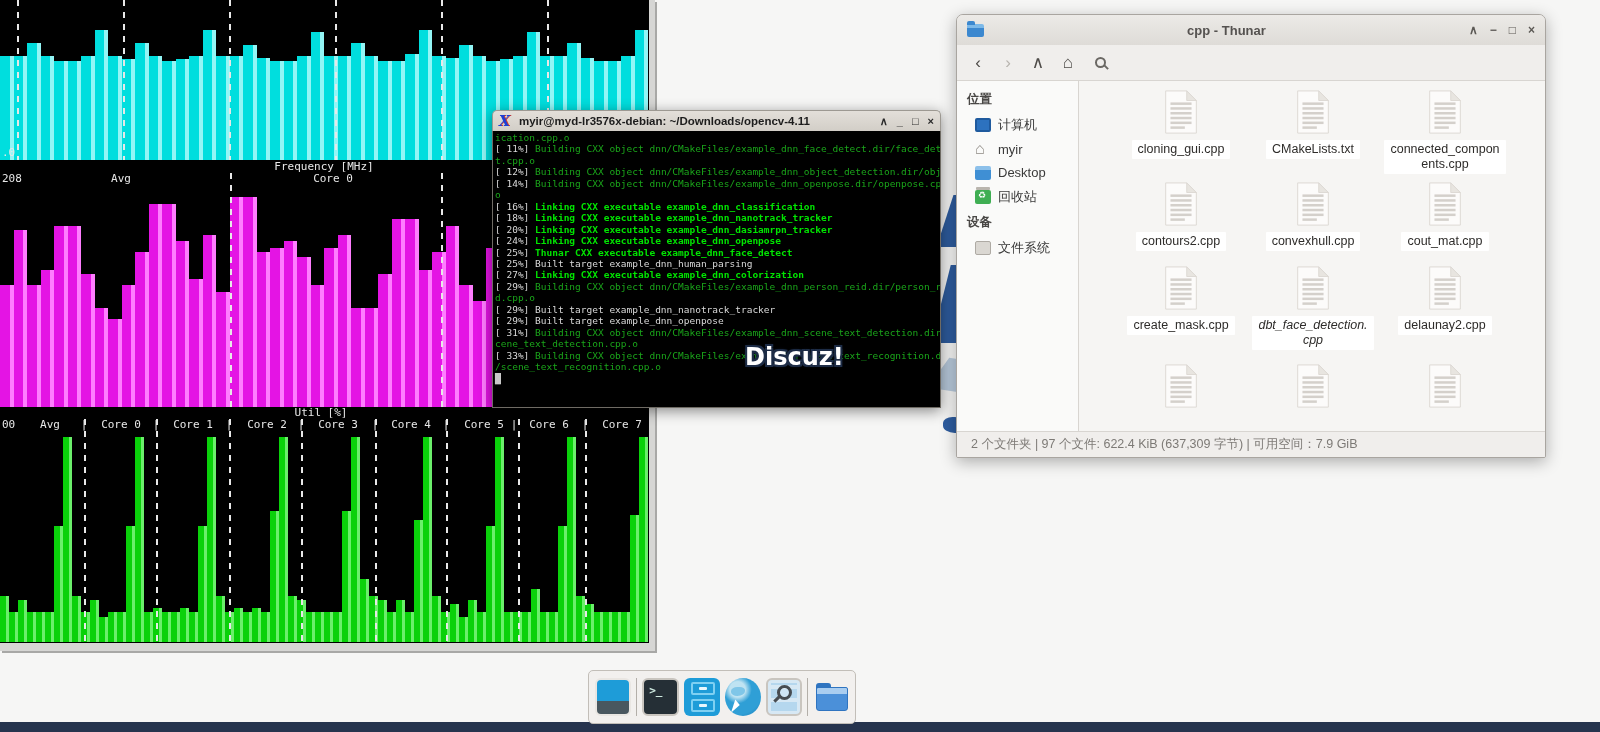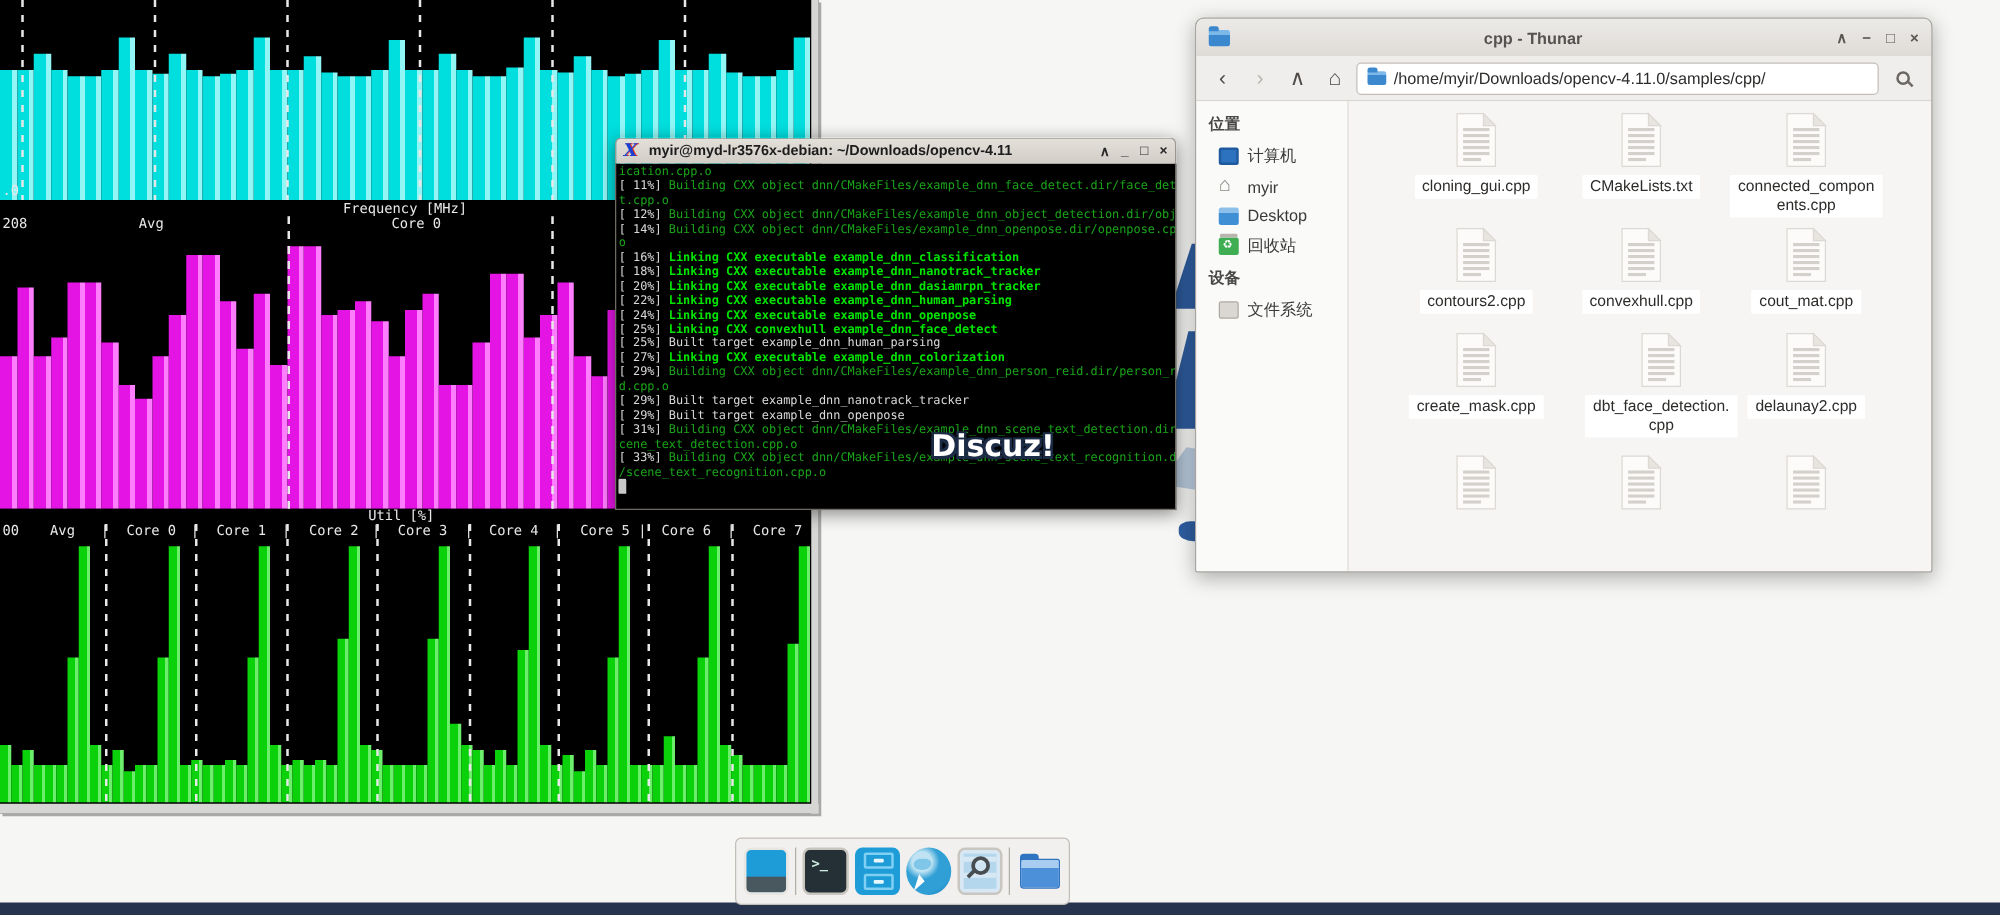--- a/index.html
+++ b/index.html
@@ -349,23 +349,22 @@
     <div class="term-body" id="term-body">
         <div class="tline"><span class="seg-g">ication.cpp.o</span></div>
         <div class="tline"><span class="seg-p">[ 11%] </span><span class="seg-g">Building CXX object dnn/CMakeFiles/example_dnn_face_detect.dir/face_detec</span></div>
         <div class="tline"><span class="seg-g">t.cpp.o</span></div>
         <div class="tline"><span class="seg-p">[ 12%] </span><span class="seg-g">Building CXX object dnn/CMakeFiles/example_dnn_object_detection.dir/objec</span></div>
         <div class="tline"><span class="seg-p">[ 14%] </span><span class="seg-g">Building CXX object dnn/CMakeFiles/example_dnn_openpose.dir/openpose.cpp.</span></div>
         <div class="tline"><span class="seg-g">o</span></div>
         <div class="tline"><span class="seg-p">[ 16%] </span><span class="seg-G">Linking CXX executable example_dnn_classification</span></div>
         <div class="tline"><span class="seg-p">[ 18%] </span><span class="seg-G">Linking CXX executable example_dnn_nanotrack_tracker</span></div>
         <div class="tline"><span class="seg-p">[ 20%] </span><span class="seg-G">Linking CXX executable example_dnn_dasiamrpn_tracker</span></div>
-        <div class="tline"><span class="seg-p">[ 22%] </span><span class="seg-G">Linking CXX executable example_dnn_human_parsing</span></div>
         <div class="tline"><span class="seg-p">[ 24%] </span><span class="seg-G">Linking CXX executable example_dnn_openpose</span></div>
-        <div class="tline"><span class="seg-p">[ 25%] </span><span class="seg-G">Linking CXX convexhull example_dnn_face_detect</span></div>
+        <div class="tline"><span class="seg-p">[ 25%] </span><span class="seg-G">Thunar CXX executable example_dnn_face_detect</span></div>
         <div class="tline"><span class="seg-p">[ 25%] Built target example_dnn_human_parsing</span></div>
         <div class="tline"><span class="seg-p">[ 27%] </span><span class="seg-G">Linking CXX executable example_dnn_colorization</span></div>
         <div class="tline"><span class="seg-p">[ 29%] </span><span class="seg-g">Building CXX object dnn/CMakeFiles/example_dnn_person_reid.dir/person_rei</span></div>
         <div class="tline"><span class="seg-g">d.cpp.o</span></div>
         <div class="tline"><span class="seg-p">[ 29%] Built target example_dnn_nanotrack_tracker</span></div>
         <div class="tline"><span class="seg-p">[ 29%] Built target example_dnn_openpose</span></div>
         <div class="tline"><span class="seg-p">[ 31%] </span><span class="seg-g">Building CXX object dnn/CMakeFiles/example_dnn_scene_text_detection.dir/s</span></div>
         <div class="tline"><span class="seg-g">cene_text_detection.cpp.o</span></div>
         <div class="tline"><span class="seg-p">[ 33%] </span><span class="seg-g">Building CXX object dnn/CMakeFiles/example_dnn_scene_text_recognition.dir</span></div>
         <div class="tline"><span class="seg-g">/scene_text_recognition.cpp.o</span></div>
@@ -384,24 +383,20 @@
         <span>−</span>
         <span>□</span>
         <span>×</span>
       </span>
     </div>
     <div class="th-toolbar">
       <span class="nav-btn">‹</span>
       <span class="nav-btn disabled">›</span>
       <span class="nav-btn">∧</span>
       <span class="nav-btn">⌂</span>
-      <span class="pathbar">
-        <span class="folder-ico"></span>
-        <span>/home/myir/Downloads/opencv-4.11.0/samples/cpp/</span>
-      </span>
       <span class="search-btn">
           <span class="lens-s"></span>
         </span>
     </div>
     <div class="th-content">
       <div class="th-sidebar" id="th-sidebar">
           <div class="sb-header">位置</div>
           <div class="sb-item">
             <span class="si si-computer"></span>
             <span>计算机</span>
@@ -524,21 +519,21 @@
                 <rect x="9" y="14" width="22" height="2.6"></rect>
                 <rect x="9" y="19" width="22" height="2.6"></rect>
                 <rect x="9" y="24" width="22" height="2.6"></rect>
                 <rect x="9" y="29" width="22" height="2.6"></rect>
                 <rect x="9" y="34" width="22" height="2.6"></rect>
                 <rect x="9" y="39" width="15" height="2.6"></rect>
               </g>
             </svg>
             <div class="file-label">create_mask.cpp</div>
           </div>
-          <div class="file-cell" style="left: 184px; top: 184px;">
+          <div class="file-cell" style="left: 168px; top: 184px; font-style: italic;">
             <svg width="40" height="46" viewBox="0 0 40 48">
               <path d="M4 2 h22 l10 10 v34 h-32 z" fill="#fcfbfa" stroke="#dcd8d3"></path>
               <path d="M26 2 l10 10 h-10 z" fill="#e8e5e0" stroke="#dcd8d3"></path>
               <g fill="#d4d0cb">
                 <rect x="9" y="14" width="22" height="2.6"></rect>
                 <rect x="9" y="19" width="22" height="2.6"></rect>
                 <rect x="9" y="24" width="22" height="2.6"></rect>
                 <rect x="9" y="29" width="22" height="2.6"></rect>
                 <rect x="9" y="34" width="22" height="2.6"></rect>
                 <rect x="9" y="39" width="15" height="2.6"></rect>
@@ -598,20 +593,23 @@
                 <rect x="9" y="14" width="22" height="2.6"></rect>
                 <rect x="9" y="19" width="22" height="2.6"></rect>
                 <rect x="9" y="24" width="22" height="2.6"></rect>
                 <rect x="9" y="29" width="22" height="2.6"></rect>
                 <rect x="9" y="34" width="22" height="2.6"></rect>
                 <rect x="9" y="39" width="15" height="2.6"></rect>
               </g>
             </svg>
           </div>
         </div>
+    </div>
+    <div class="th-statusbar">
+      <span>2 个文件夹  |  97 个文件: 622.4 KiB (637,309 字节)  |  可用空间：7.9 GiB</span>
     </div>
   </div>
 
   <div class="dock" id="dock">
       <span class="dock-ico d-desktop"></span>
       <span class="dock-sep"></span>
       <span class="dock-ico d-terminal">
         <span class="tglyph">&gt;_</span>
       </span>
       <span class="dock-ico d-cabinet">

